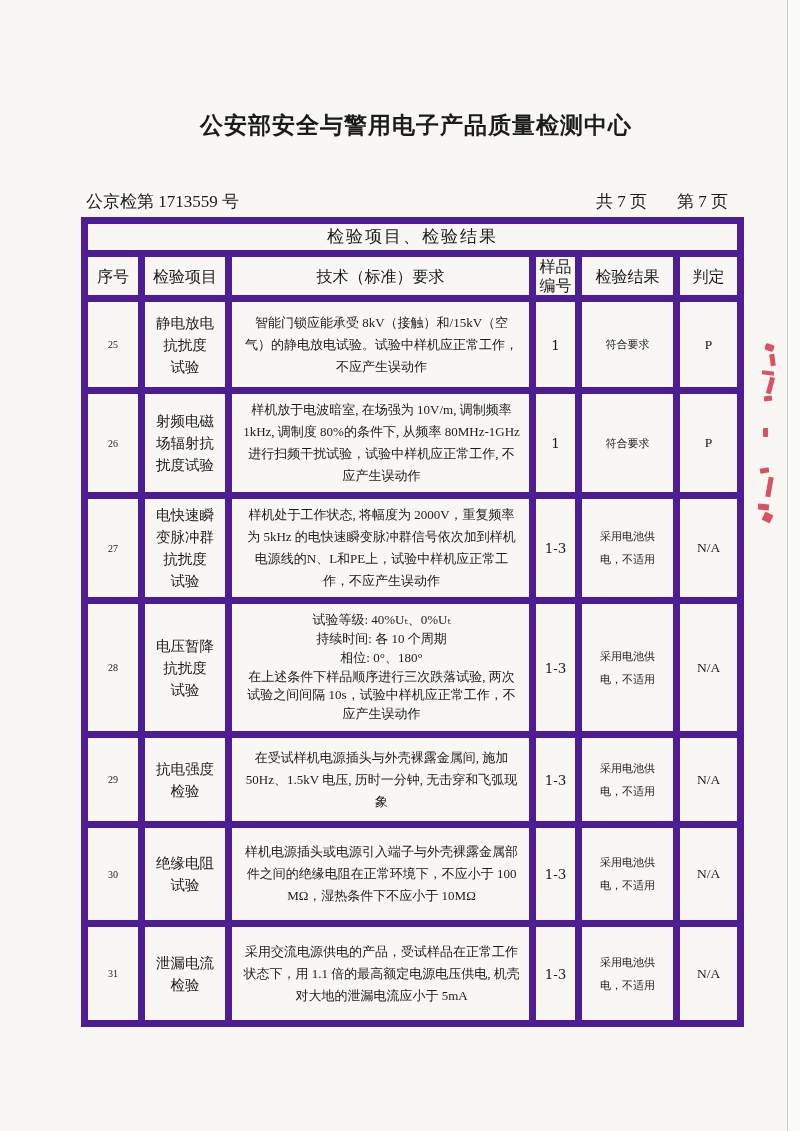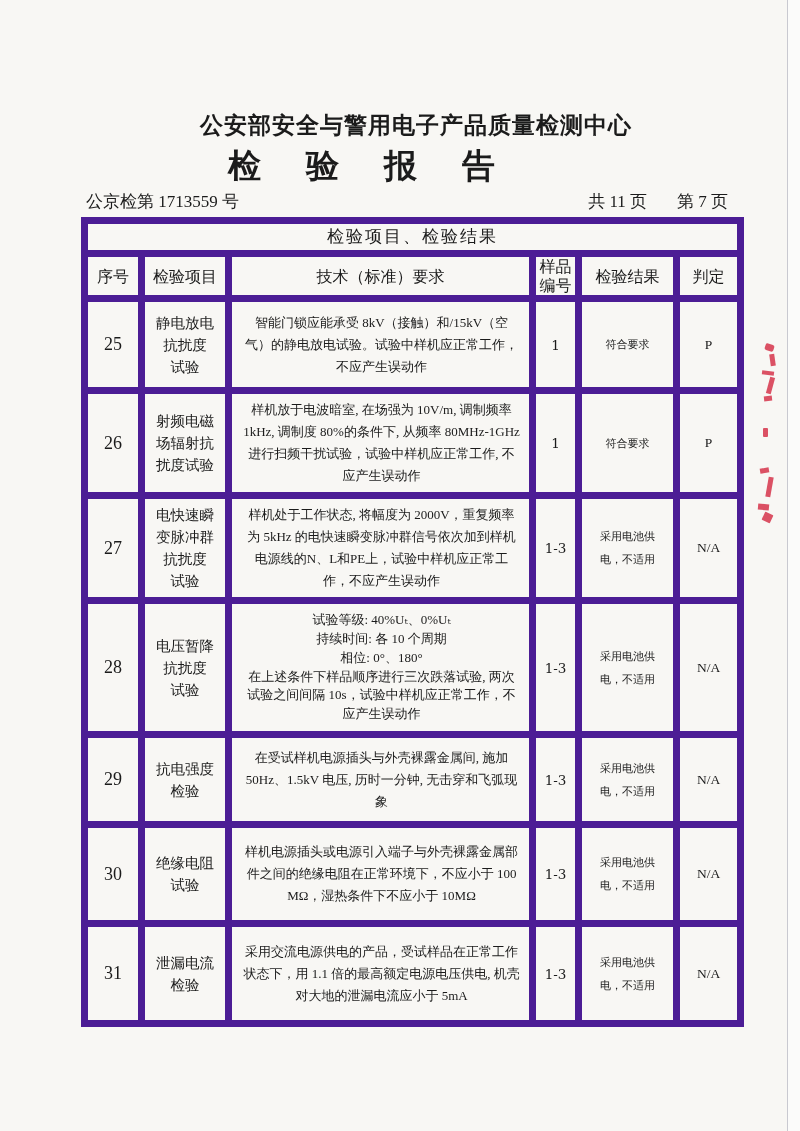--- a/index.html
+++ b/index.html
@@ -33,21 +33,21 @@
 
   table.report {
     position:absolute; top:217px; left:81px;
     width:656px; border-collapse:collapse; table-layout:fixed;
     border:2px solid #1a1a1a;
   }
   table.report td { border:7px solid #4c1d95; vertical-align:middle; overflow:hidden; }
   .t-title { height:26px; text-align:center; font-size:17px; letter-spacing:2px; padding:1px 0 2px; }
   tr.head td { height:42px; text-align:center; font-size:16px; line-height:19px; }
   .pre { white-space:pre-line; }
-  .c-no      { text-align:center; font-size:18px; }
+  .c-no      { text-align:center; font-size:10px; }
   .c-item    { text-align:center; font-size:14.5px; line-height:22px; padding:0 6px; }
   .c-req     { text-align:center; font-size:13px; line-height:22px; padding:5px 8px 5px 10px; }
   .c-req.tight { line-height:18.8px; }
   .c-sample  { text-align:center; font-size:13.5px; font-family:"DejaVu Serif","Liberation Serif",serif; }
   .c-result  { text-align:center; font-size:11px; line-height:23px; padding:0 12px; }
   .c-verdict { text-align:center; font-size:13.5px; }
   tr.legend td { height:36px; }
   .legend-wrap { display:flex; justify-content:center; align-items:center; gap:36px; font-size:17.5px; }
 
   .frag { position:absolute; background:#d63a50; opacity:.88; }
@@ -64,26 +64,25 @@
 </style>
 </head>
 <body>
 
 <div class="scan-page">
 
   <div class="edge-strip"></div>
   <div class="edge-line"></div>
 
   <div class="org-title">公安部安全与警用电子产品质量检测中心</div>
-  <div class="doc-title">检验报告</div>
 
   <div class="meta-row">
     <span>公京检第 1713559 号</span>
     <span class="meta-pages">
-      <span>共 11 页</span>
+      <span>共 7 页</span>
       <span>第 7 页</span>
     </span>
   </div>
 
   <table class="report">
     <colgroup>
       <col style="width:57px">
         <col style="width:87px">
         <col style="width:304px">
       <col style="width:46px">

